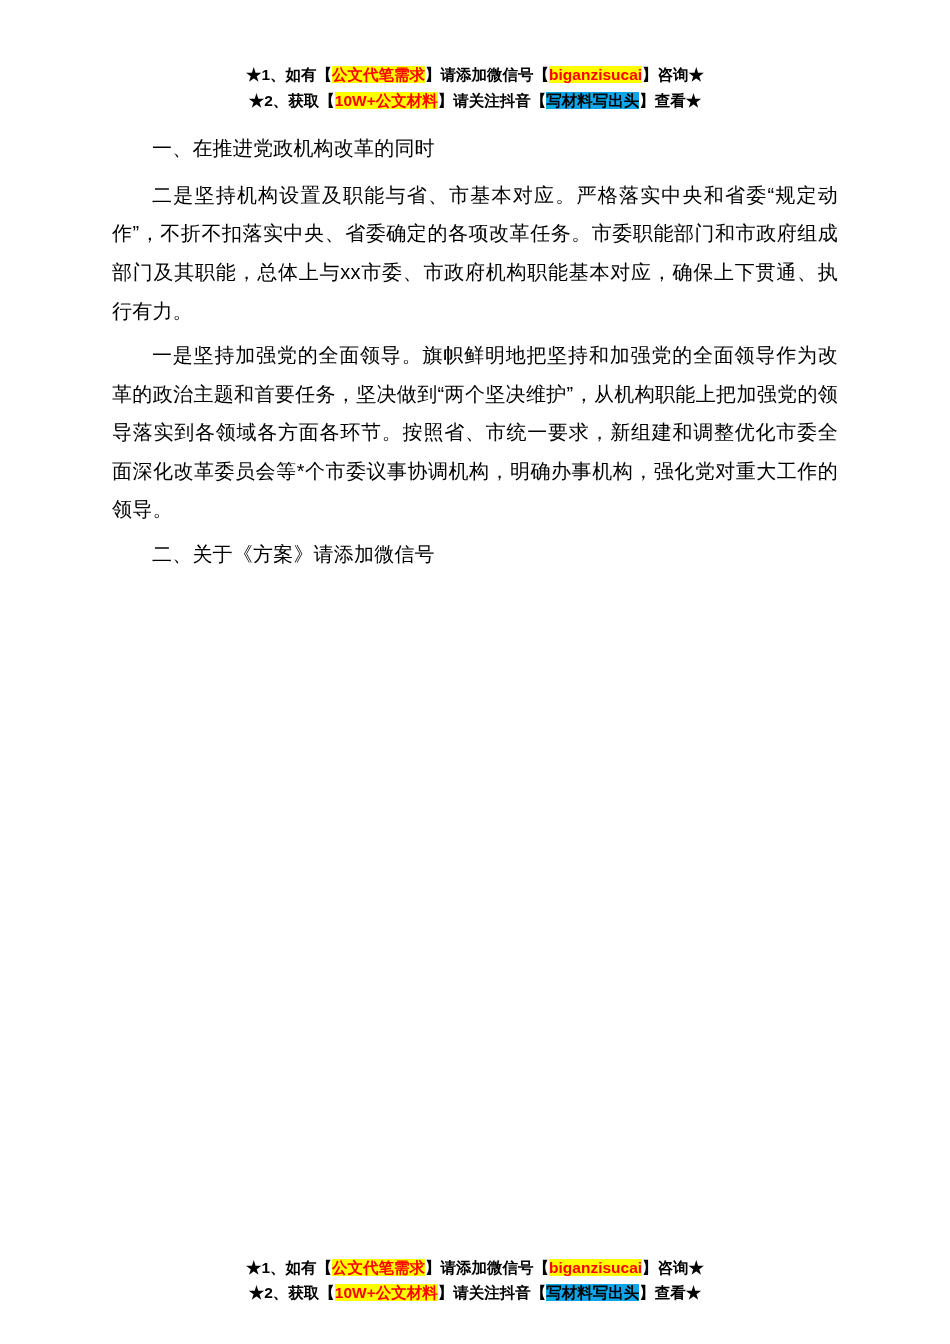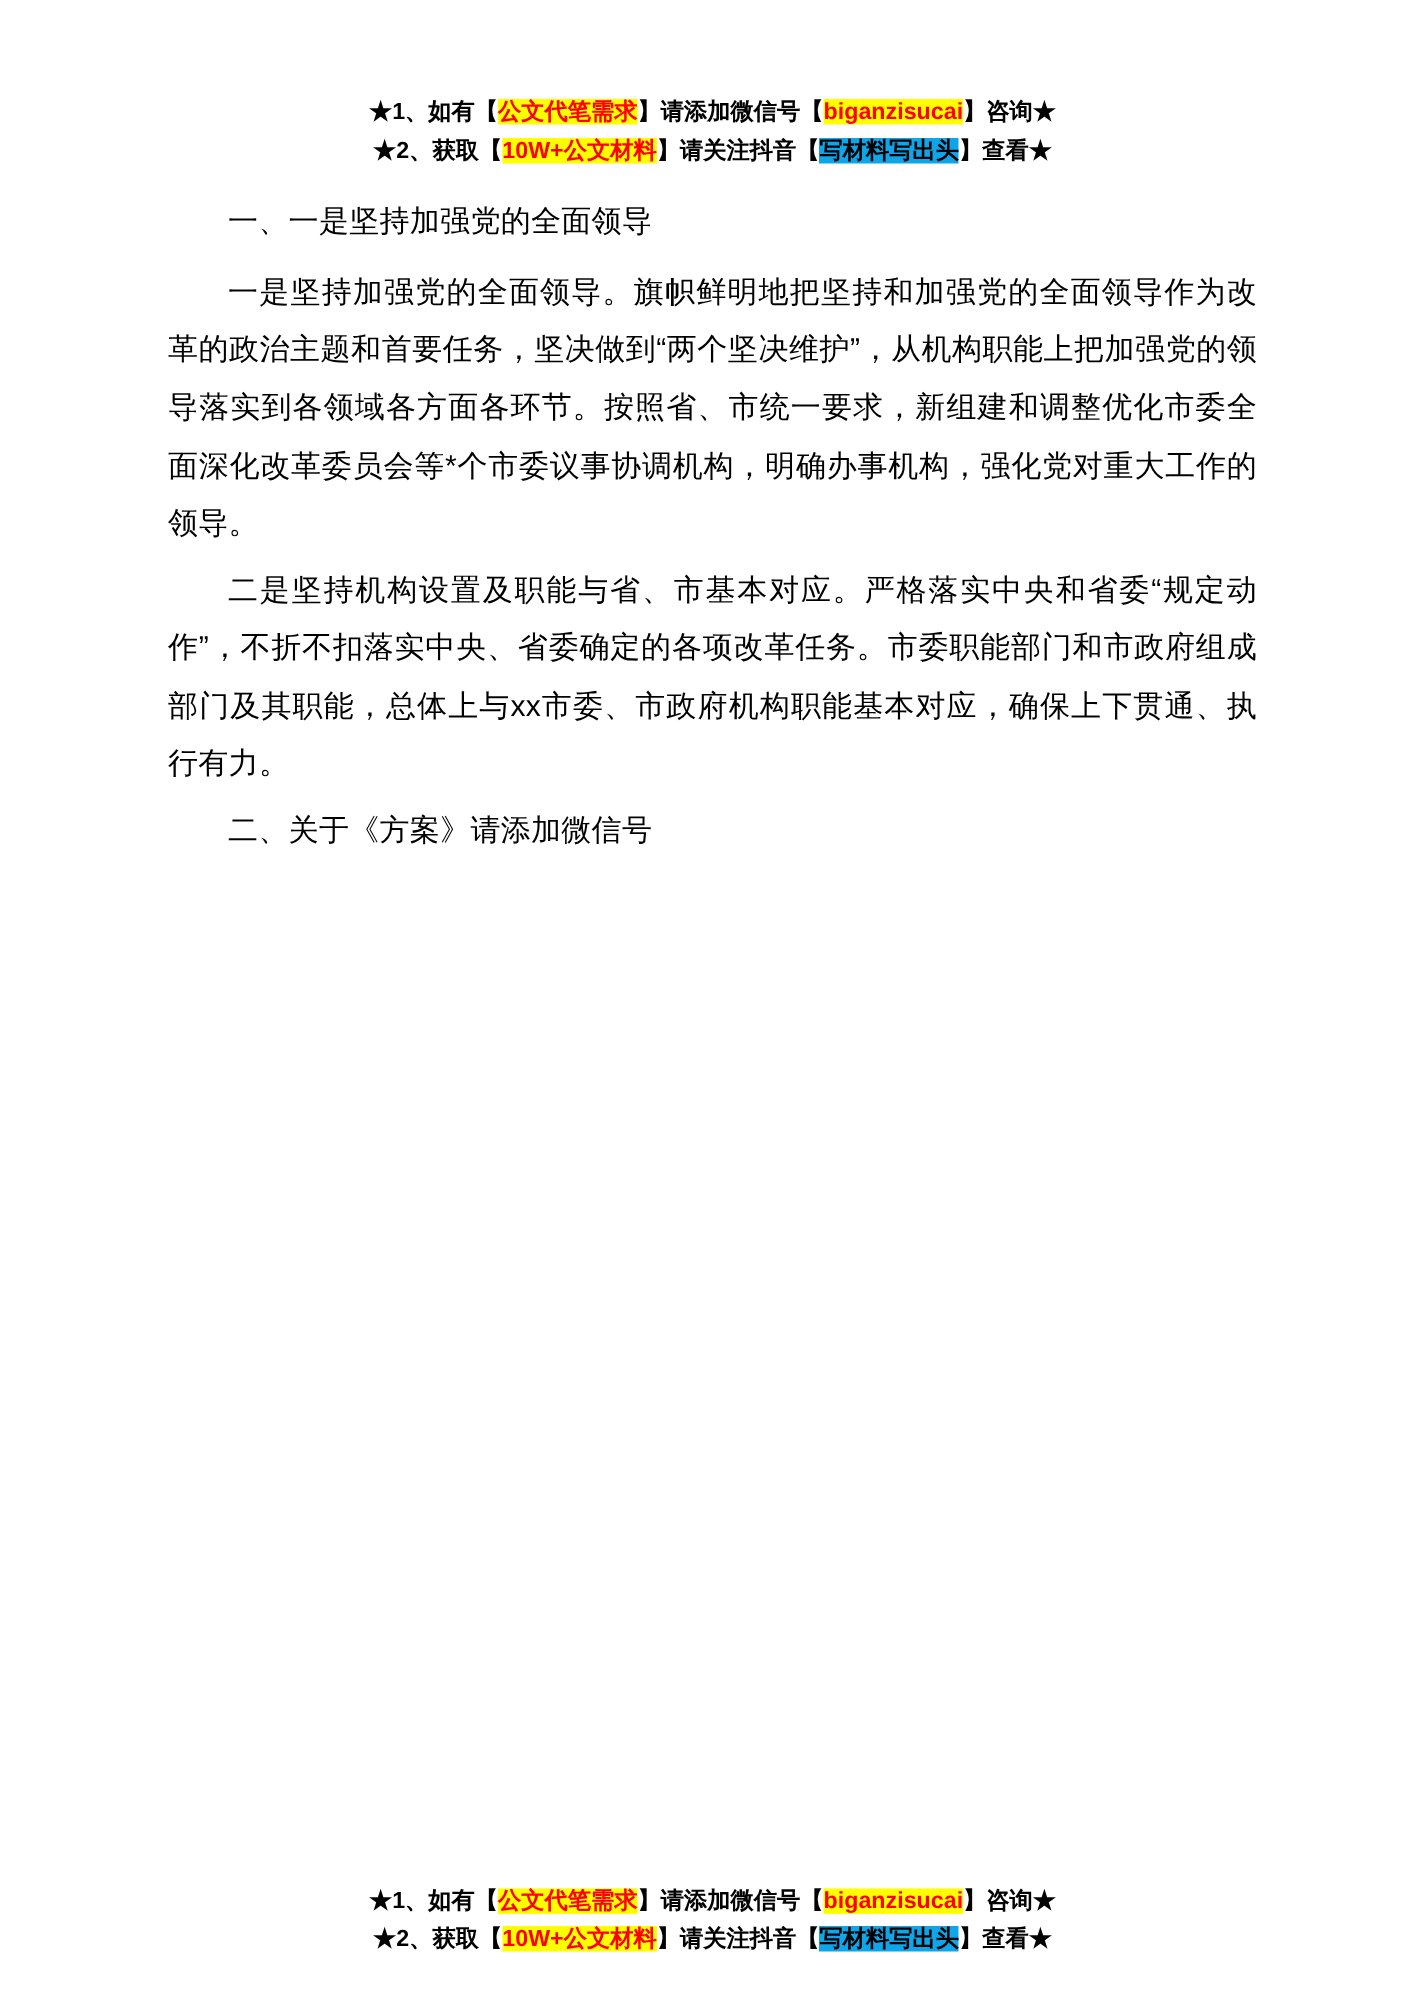--- a/index.html
+++ b/index.html
@@ -92,23 +92,23 @@
   <div class="banner banner-top">
     <span class="row">
       <span class="star">★</span><span class="plain">1、如有</span><span class="plain">【</span><span class="hl-red-on-yellow">公文代笔需求</span><span class="plain">】</span><span class="plain">请添加微信号</span><span class="plain">【</span><span class="hl-red-on-yellow">biganzisucai</span><span class="plain">】</span><span class="plain">咨询</span><span class="star">★</span>
     </span>
     <span class="row">
       <span class="star">★</span><span class="plain">2、获取</span><span class="plain">【</span><span class="hl-red-on-yellow">10W+公文材料</span><span class="plain">】</span><span class="plain">请关注抖音</span><span class="plain">【</span><span class="hl-black-on-yellow">写材料写出头</span><span class="plain">】</span><span class="plain">查看</span><span class="star">★</span>
     </span>
   </div>
 
   <div class="doc-body">
-    <p class="heading">一、一是坚持加强党的全面领导</p>
+    <p class="heading">一、在推进党政机构改革的同时</p>
+    <p class="para">二是坚持机构设置及职能与省、市基本对应。严格落实中央和省委“规定动作”，不折不扣落实中央、省委确定的各项改革任务。市委职能部门和市政府组成部门及其职能，总体上与xx市委、市政府机构职能基本对应，确保上下贯通、执行有力。</p>
     <p class="para">一是坚持加强党的全面领导。旗帜鲜明地把坚持和加强党的全面领导作为改革的政治主题和首要任务，坚决做到“两个坚决维护”，从机构职能上把加强党的领导落实到各领域各方面各环节。按照省、市统一要求，新组建和调整优化市委全面深化改革委员会等*个市委议事协调机构，明确办事机构，强化党对重大工作的领导。</p>
-    <p class="para">二是坚持机构设置及职能与省、市基本对应。严格落实中央和省委“规定动作”，不折不扣落实中央、省委确定的各项改革任务。市委职能部门和市政府组成部门及其职能，总体上与xx市委、市政府机构职能基本对应，确保上下贯通、执行有力。</p>
     <p class="heading">二、关于《方案》请添加微信号</p>
   </div>
 
   <div class="banner banner-bottom">
     <span class="row">
       <span class="star">★</span><span class="plain">1、如有</span><span class="plain">【</span><span class="hl-red-on-yellow">公文代笔需求</span><span class="plain">】</span><span class="plain">请添加微信号</span><span class="plain">【</span><span class="hl-red-on-yellow">biganzisucai</span><span class="plain">】</span><span class="plain">咨询</span><span class="star">★</span>
     </span>
     <span class="row">
       <span class="star">★</span><span class="plain">2、获取</span><span class="plain">【</span><span class="hl-red-on-yellow">10W+公文材料</span><span class="plain">】</span><span class="plain">请关注抖音</span><span class="plain">【</span><span class="hl-black-on-yellow">写材料写出头</span><span class="plain">】</span><span class="plain">查看</span><span class="star">★</span>
     </span>

